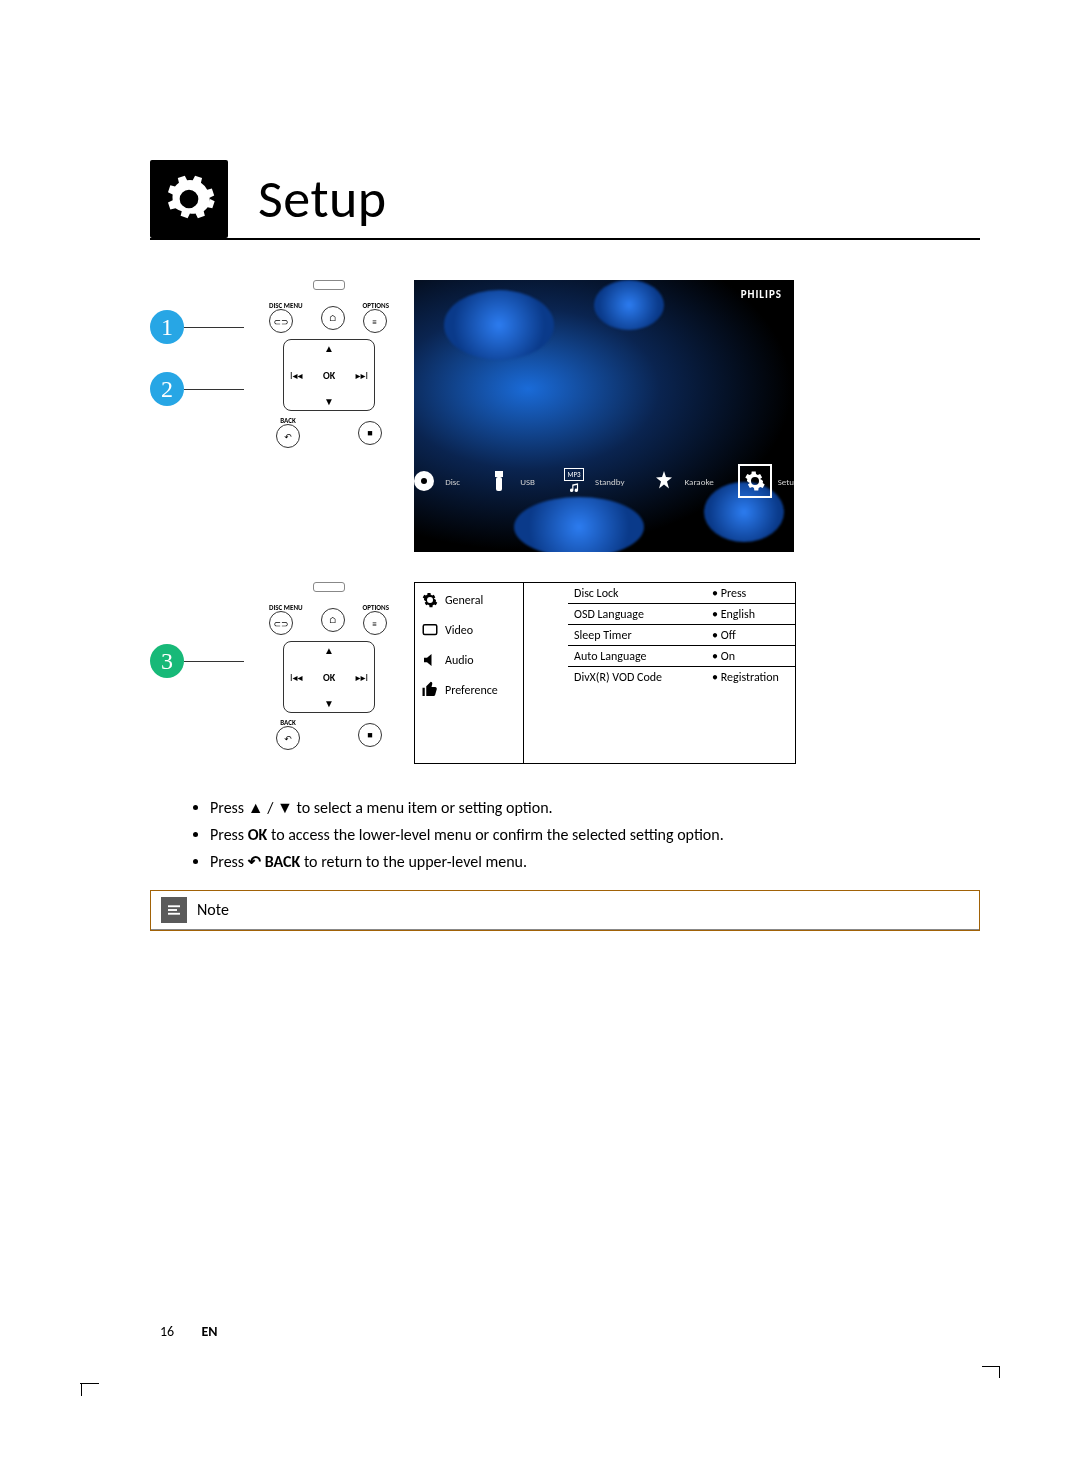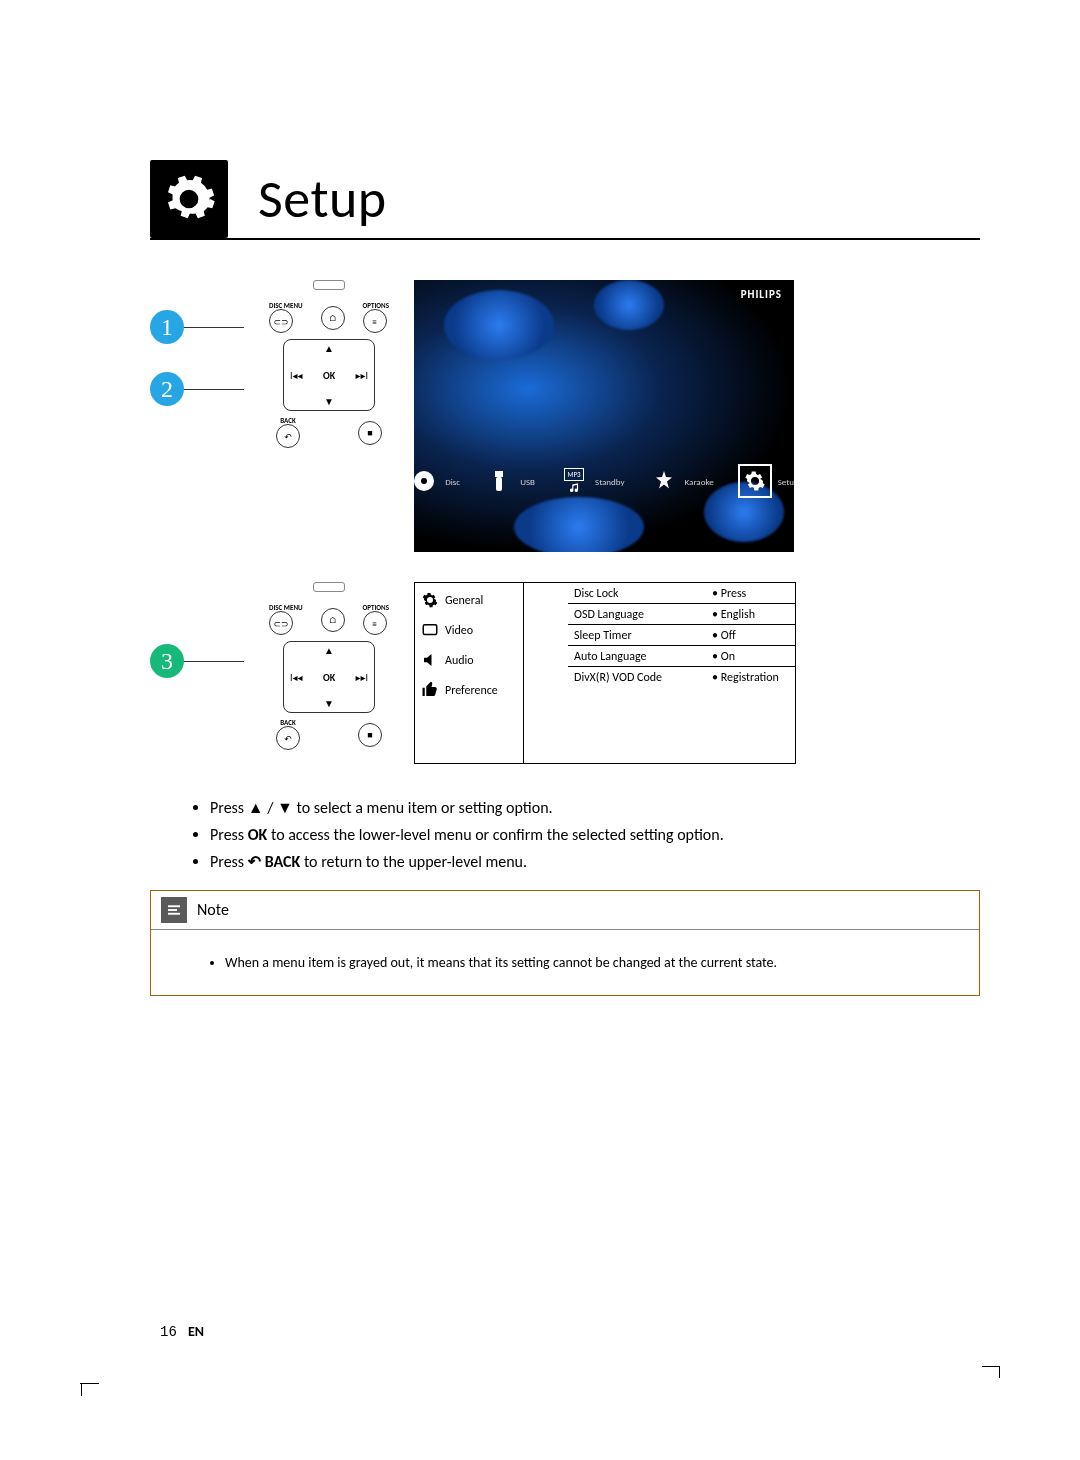--- a/index.html
+++ b/index.html
@@ -166,21 +166,21 @@
   }
   .note-head .nicon svg{width:18px;height:18px;}
   .note-body{padding:10px 20px; font-size:14px;}
   .note-body li{list-style:disc; margin-left:14px;}
 
   .footer{
     position:absolute;
     bottom:120px; left:160px;
     font-size:14px;
   }
-  .footer .pg{margin-right:8px;font-family:Liberation Mono, monospace;}
+  .footer .pg{margin-right:24px;}
   .footer .lang{font-weight:bold;}
 
   .crop{position:absolute; width:18px; height:18px;}
   .crop.bl{bottom:70px; left:80px; border-left:1px solid #000; border-bottom:0; border-top:1px solid #000; width:18px; height:0; transform:translateY(-6px);}
   .crop.br{bottom:70px; right:80px;}
   .crop.bl::after{content:"";position:absolute;left:0;top:0;width:0;height:12px;border-left:1px solid #000;}
   .crop.br::before{content:"";position:absolute;right:0;top:-6px;width:18px;border-top:1px solid #000;}
   .crop.br::after{content:"";position:absolute;right:0;top:-6px;height:12px;border-right:1px solid #000;}
 
 </style>
@@ -400,25 +400,20 @@
     <div class="note-head">
       <div class="nicon">
         <svg viewBox="0 0 24 24" stroke="#fff" stroke-width="2.5" fill="none">
             <line x1="4" y1="7" x2="20" y2="7"></line>
             <line x1="4" y1="12" x2="16" y2="12"></line>
             <line x1="4" y1="17" x2="20" y2="17"></line>
           </svg>
       </div>
       <span>Note</span>
     </div>
-    <div class="note-body">
-      <ul>
-          <li>When a menu item is grayed out, it means that its setting cannot be changed at the current state.</li>
-        </ul>
-    </div>
   </div>
 
 </div>
 
 <div class="footer">
   <span class="pg">16</span>
   <span class="lang">EN</span>
 </div>
 
 <div class="crop bl"></div>

